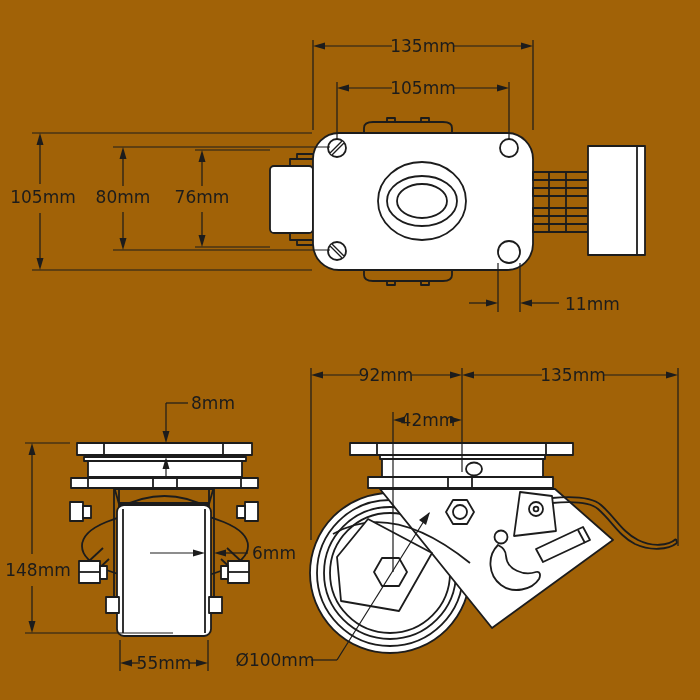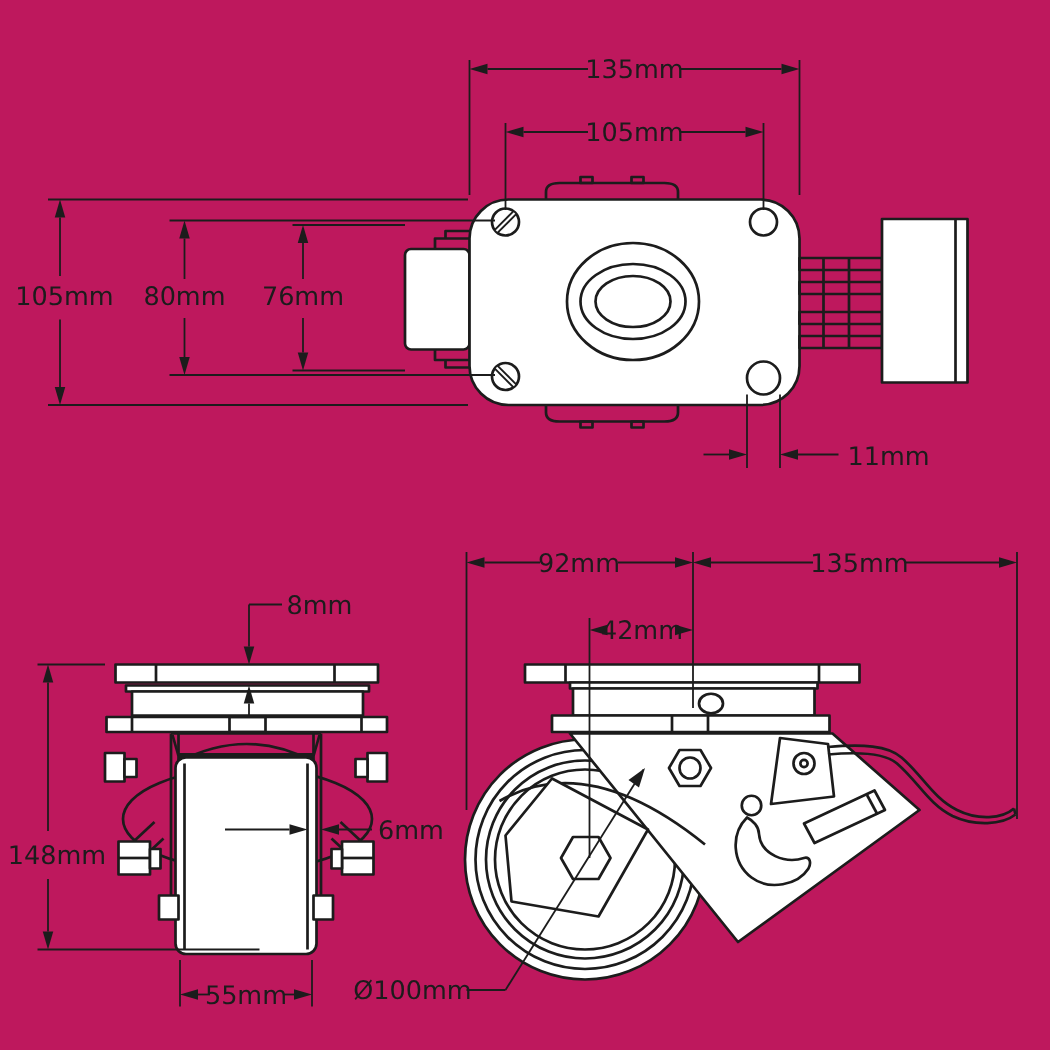--- a/index.html
+++ b/index.html
@@ -1,16 +1,16 @@
 <!DOCTYPE html>
 <html><head>
 <meta charset="utf-8">
 <style>
   html,body{margin:0;padding:0;background:#ffffff;}
-  #stage{position:relative;width:700px;height:700px;background:#be185d;overflow:hidden;
+  #stage{position:relative;width:700px;height:700px;background:#a16207;overflow:hidden;
          font-family:"DejaVu Sans",sans-serif;}
   svg{display:block;}
   .geo{stroke:#1c1c1c;stroke-width:1.8;fill:none;stroke-linejoin:round;stroke-linecap:butt;}
   .geow{stroke:#1c1c1c;stroke-width:1.8;fill:#ffffff;stroke-linejoin:round;}
   .dim{stroke:#1c1c1c;stroke-width:1.2;fill:none;}
   .ah{fill:#1c1c1c;stroke:none;}
   .lbl{fill:#1c1c1c;font-size:17px;font-family:"DejaVu Sans",sans-serif;}
   .mid{text-anchor:middle;}
   .thick{stroke:#1c1c1c;stroke-width:4;fill:none;}
   .slotgap{stroke:#ffffff;stroke-width:1.4;fill:none;}

